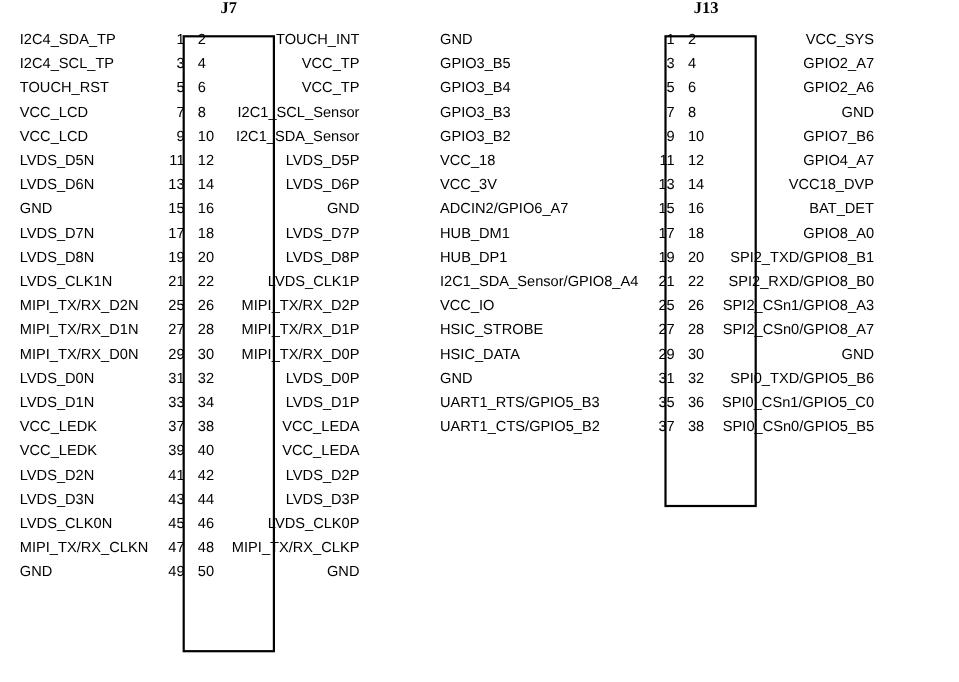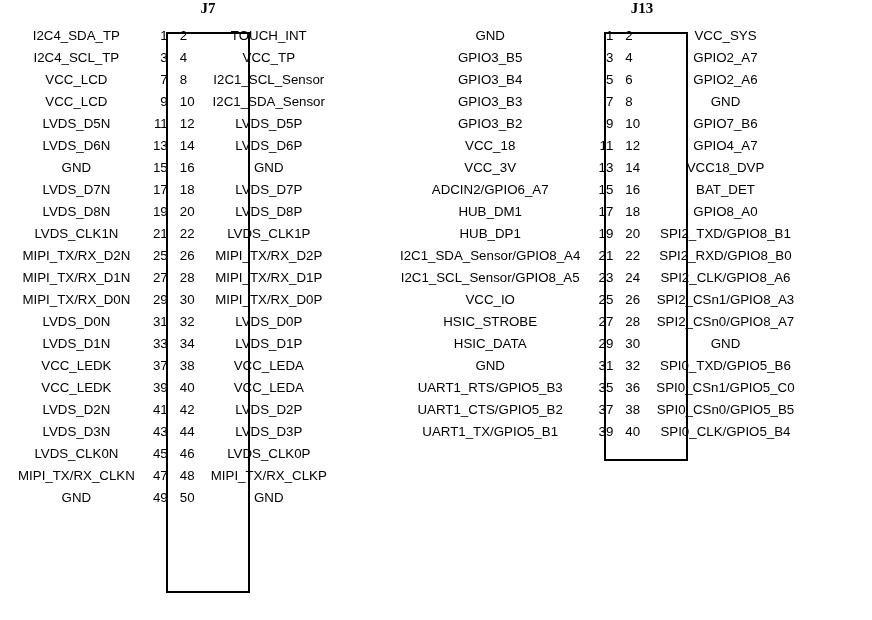--- a/index.html
+++ b/index.html
@@ -38,25 +38,25 @@
     font-size: 13.3px;
   }
   .pin-table td {
     padding: 0;
     height: 22px;
     line-height: 22px;
     white-space: nowrap;
     vertical-align: middle;
   }
   .lbl-left {
-    text-align: center;
+    text-align: left;
     padding-right: 7px !important;
   }
   .lbl-right {
-    text-align: center;
+    text-align: right;
     padding-left: 5px !important;
   }
   .num {
     width: 26px;
     text-align: center;
     font-size: 13.3px;
   }
   .num-odd { text-align: right; padding-right: 6px !important; }
   .num-even { text-align: left; padding-left: 6px !important; }
   .bold { font-weight: normal; }
@@ -92,20 +92,26 @@
           <td class="num num-even">2</td>
           <td class="lbl-right">TOUCH_INT</td>
         </tr>
         <tr>
           <td class="lbl-left">I2C4_SCL_TP</td>
           <td class="num num-odd">3</td>
           <td class="num num-even">4</td>
           <td class="lbl-right">VCC_TP</td>
         </tr>
         <tr>
+          <td class="lbl-left">TOUCH_RST</td>
+          <td class="num num-odd">5</td>
+          <td class="num num-even">6</td>
+          <td class="lbl-right">VCC_TP</td>
+        </tr>
+        <tr>
           <td class="lbl-left">VCC_LCD</td>
           <td class="num num-odd">7</td>
           <td class="num num-even">8</td>
           <td class="lbl-right">I2C1_SCL_Sensor</td>
         </tr>
         <tr>
           <td class="lbl-left">VCC_LCD</td>
           <td class="num num-odd">9</td>
           <td class="num num-even">10</td>
           <td class="lbl-right">I2C1_SDA_Sensor</td>
@@ -286,26 +292,20 @@
           <td class="num num-even">20</td>
           <td class="lbl-right">SPI2_TXD/GPIO8_B1</td>
         </tr>
         <tr>
           <td class="lbl-left">I2C1_SDA_Sensor/GPIO8_A4</td>
           <td class="num num-odd">21</td>
           <td class="num num-even">22</td>
           <td class="lbl-right">SPI2_RXD/GPIO8_B0</td>
         </tr>
         <tr>
-          <td class="lbl-left">I2C1_SCL_Sensor/GPIO8_A5</td>
-          <td class="num num-odd">23</td>
-          <td class="num num-even">24</td>
-          <td class="lbl-right">SPI2_CLK/GPIO8_A6</td>
-        </tr>
-        <tr>
           <td class="lbl-left">VCC_IO</td>
           <td class="num num-odd">25</td>
           <td class="num num-even">26</td>
           <td class="lbl-right">SPI2_CSn1/GPIO8_A3</td>
         </tr>
         <tr>
           <td class="lbl-left">HSIC_STROBE</td>
           <td class="num num-odd">27</td>
           <td class="num num-even">28</td>
           <td class="lbl-right">SPI2_CSn0/GPIO8_A7</td>
@@ -327,24 +327,18 @@
           <td class="num num-odd">35</td>
           <td class="num num-even">36</td>
           <td class="lbl-right">SPI0_CSn1/GPIO5_C0</td>
         </tr>
         <tr>
           <td class="lbl-left">UART1_CTS/GPIO5_B2</td>
           <td class="num num-odd">37</td>
           <td class="num num-even">38</td>
           <td class="lbl-right">SPI0_CSn0/GPIO5_B5</td>
         </tr>
-        <tr>
-          <td class="lbl-left">UART1_TX/GPIO5_B1</td>
-          <td class="num num-odd">39</td>
-          <td class="num num-even">40</td>
-          <td class="lbl-right">SPI0_CLK/GPIO5_B4</td>
-        </tr>
       </tbody>
   </table>
 </div>
 
 <div class="conn-box" id="box-j7"></div>
 <div class="conn-box" id="box-j13"></div>
 
 </body></html>

